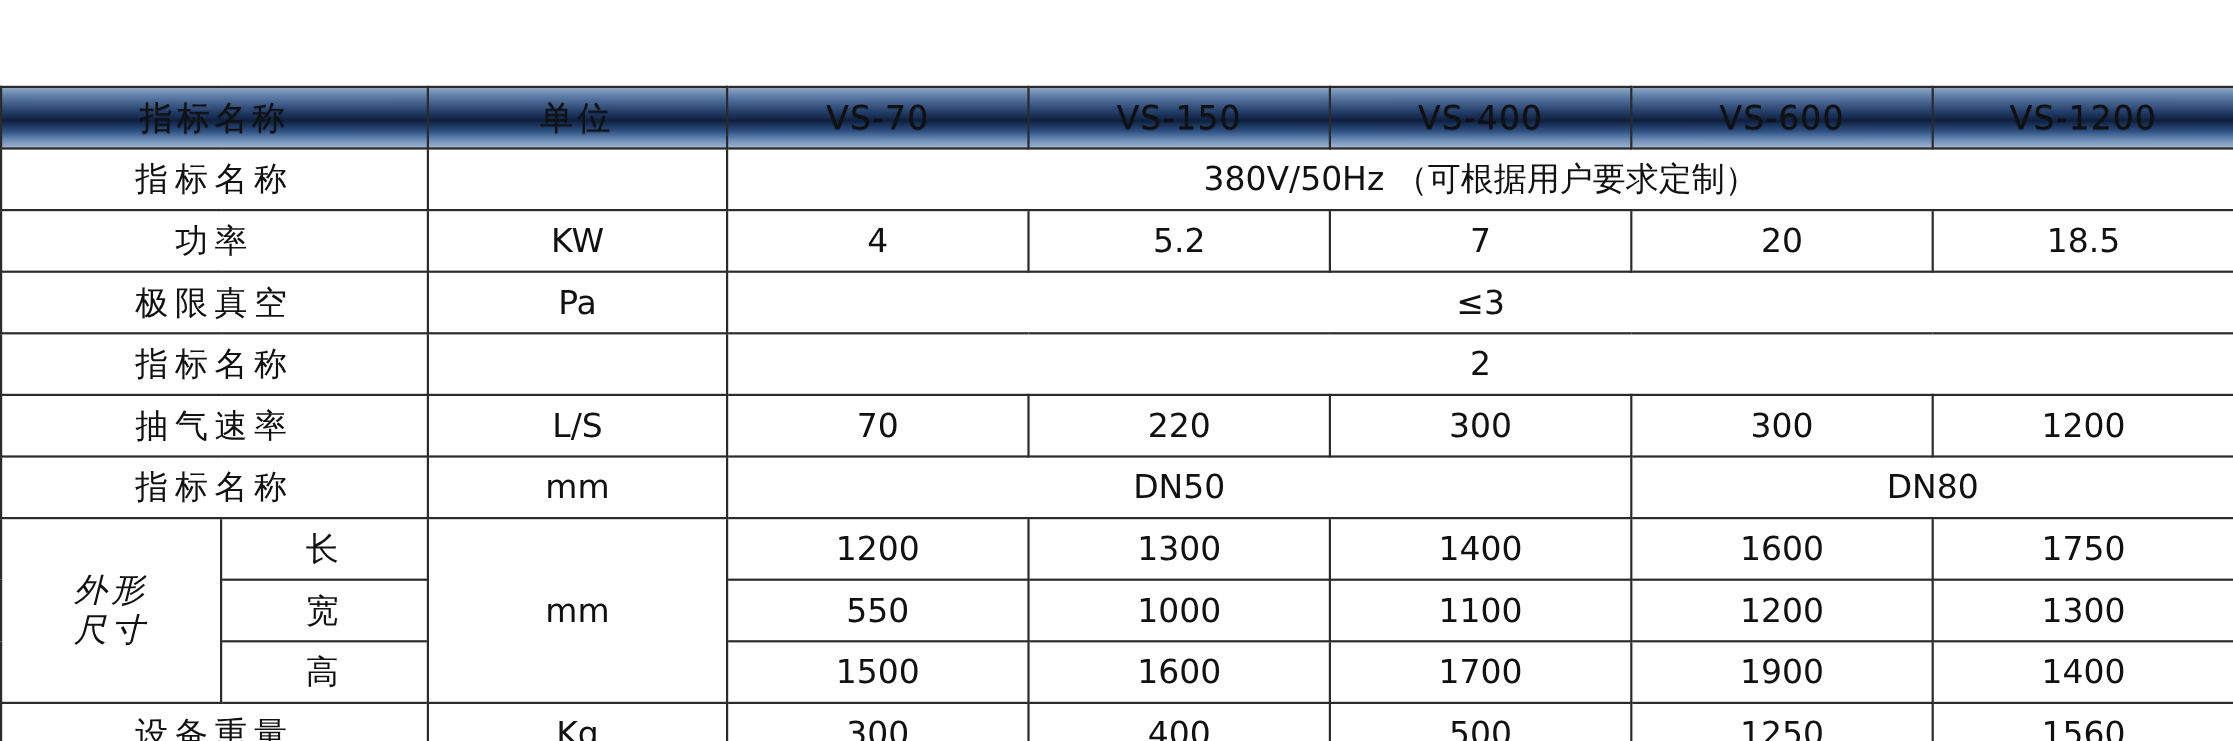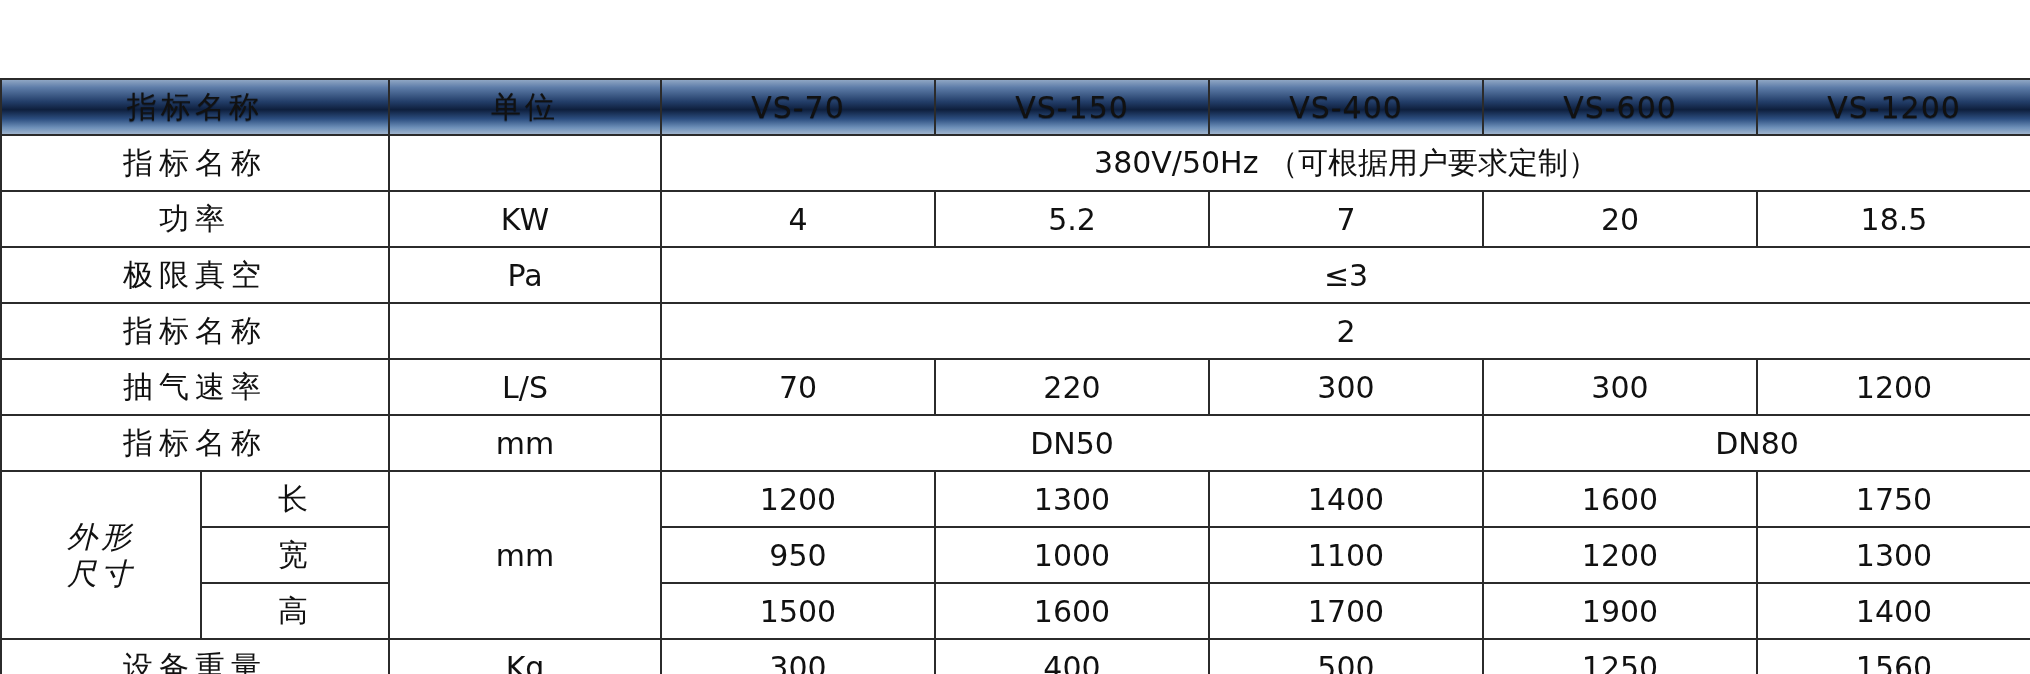--- a/index.html
+++ b/index.html
@@ -177,21 +177,21 @@
           <td rowspan="3">mm</td>
           <td>1200</td>
           <td>1300</td>
           <td>1400</td>
           <td>1600</td>
           <td>1750</td>
         </tr>
 
         <tr>
           <td class="label-sub">宽</td>
-          <td>950</td>
+          <td>550</td>
           <td>1000</td>
           <td>1100</td>
           <td>1200</td>
           <td>1300</td>
         </tr>
 
         <tr>
           <td class="label-sub">高</td>
           <td>1500</td>
           <td>1600</td>

